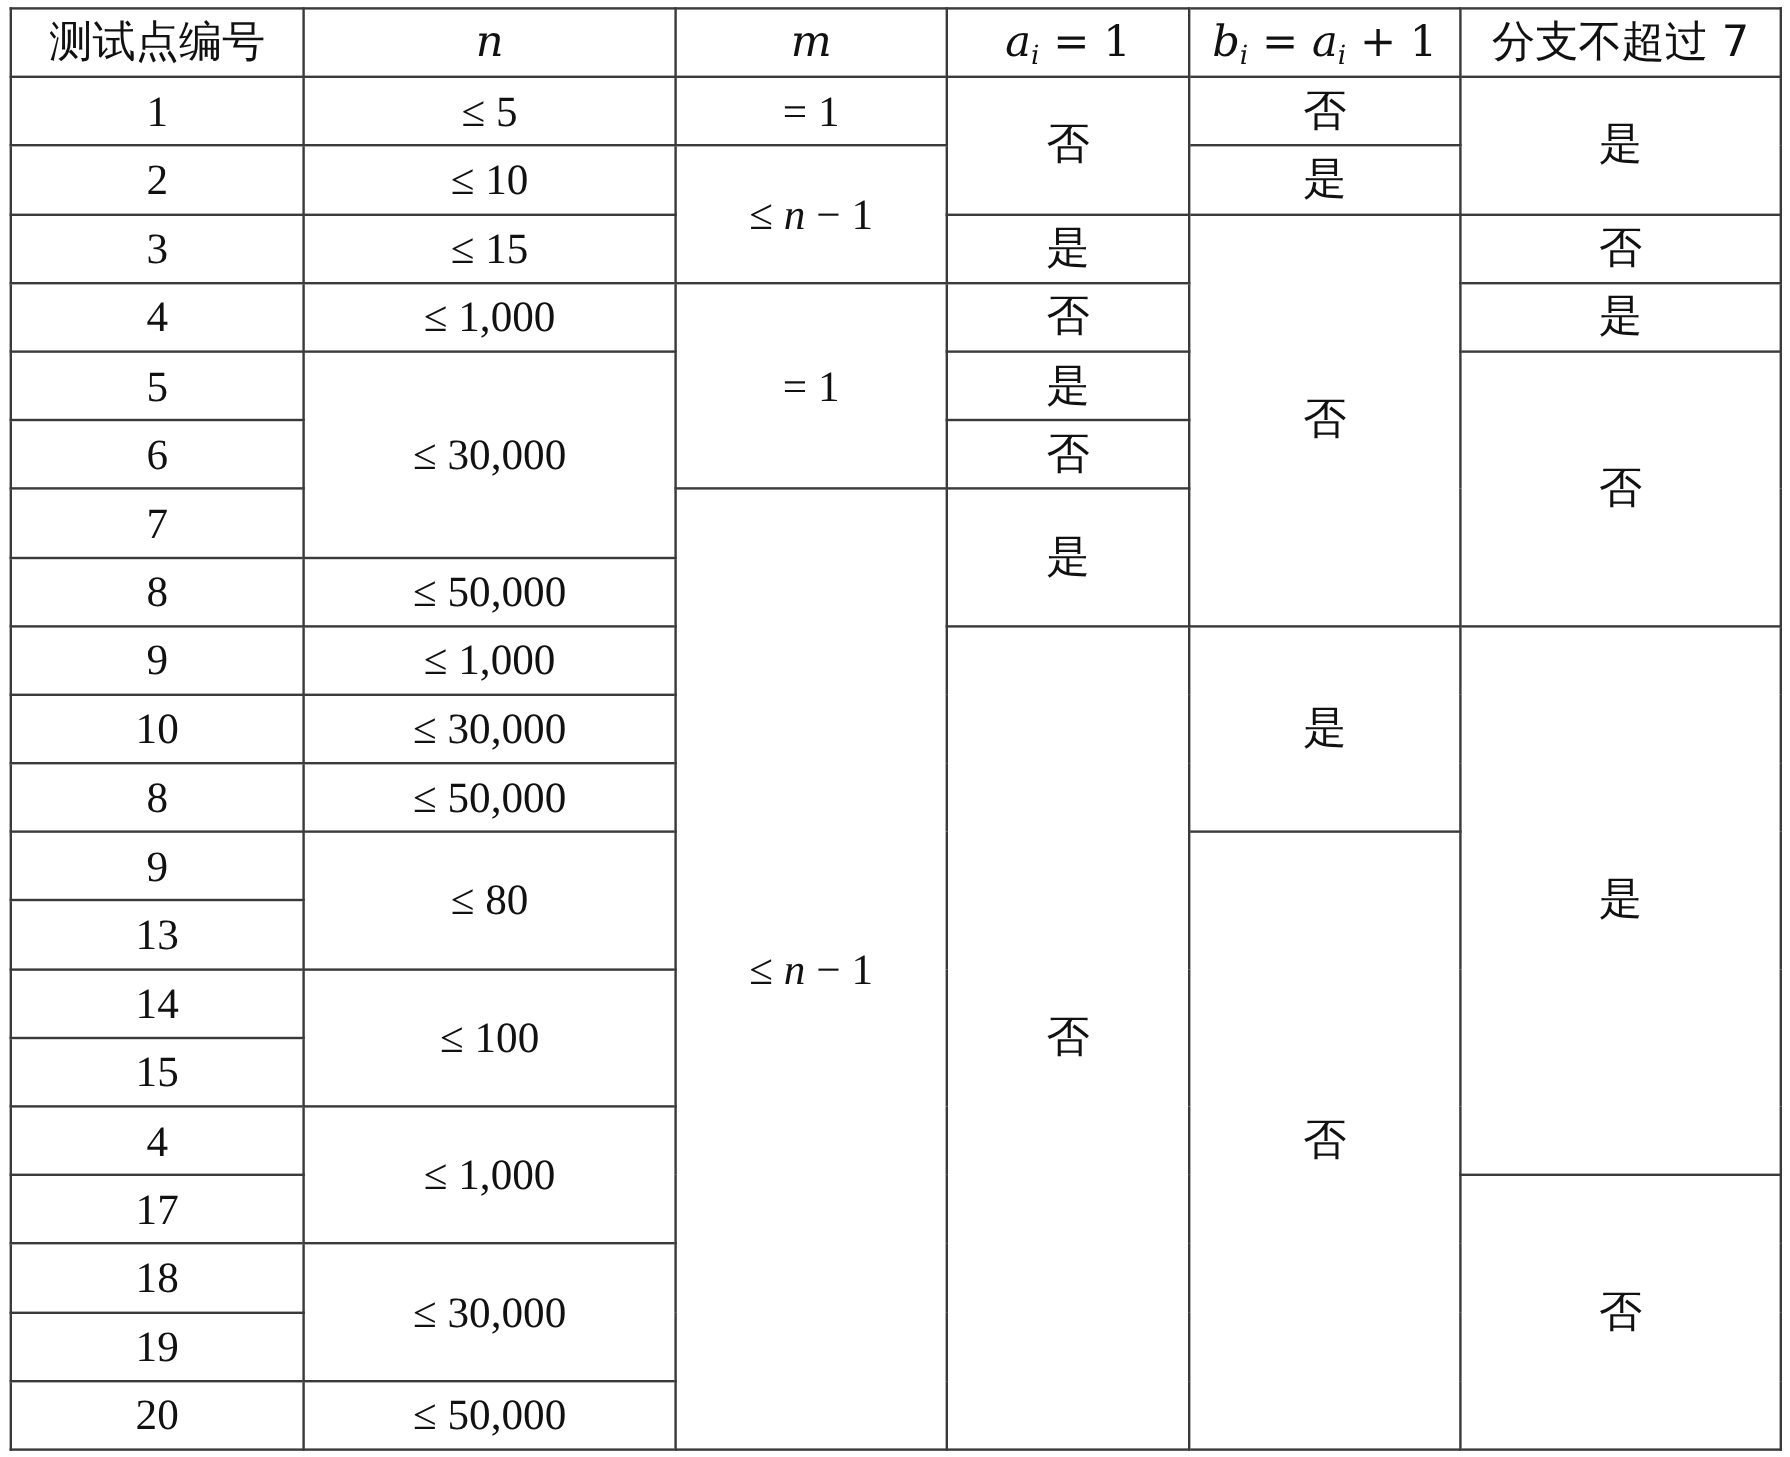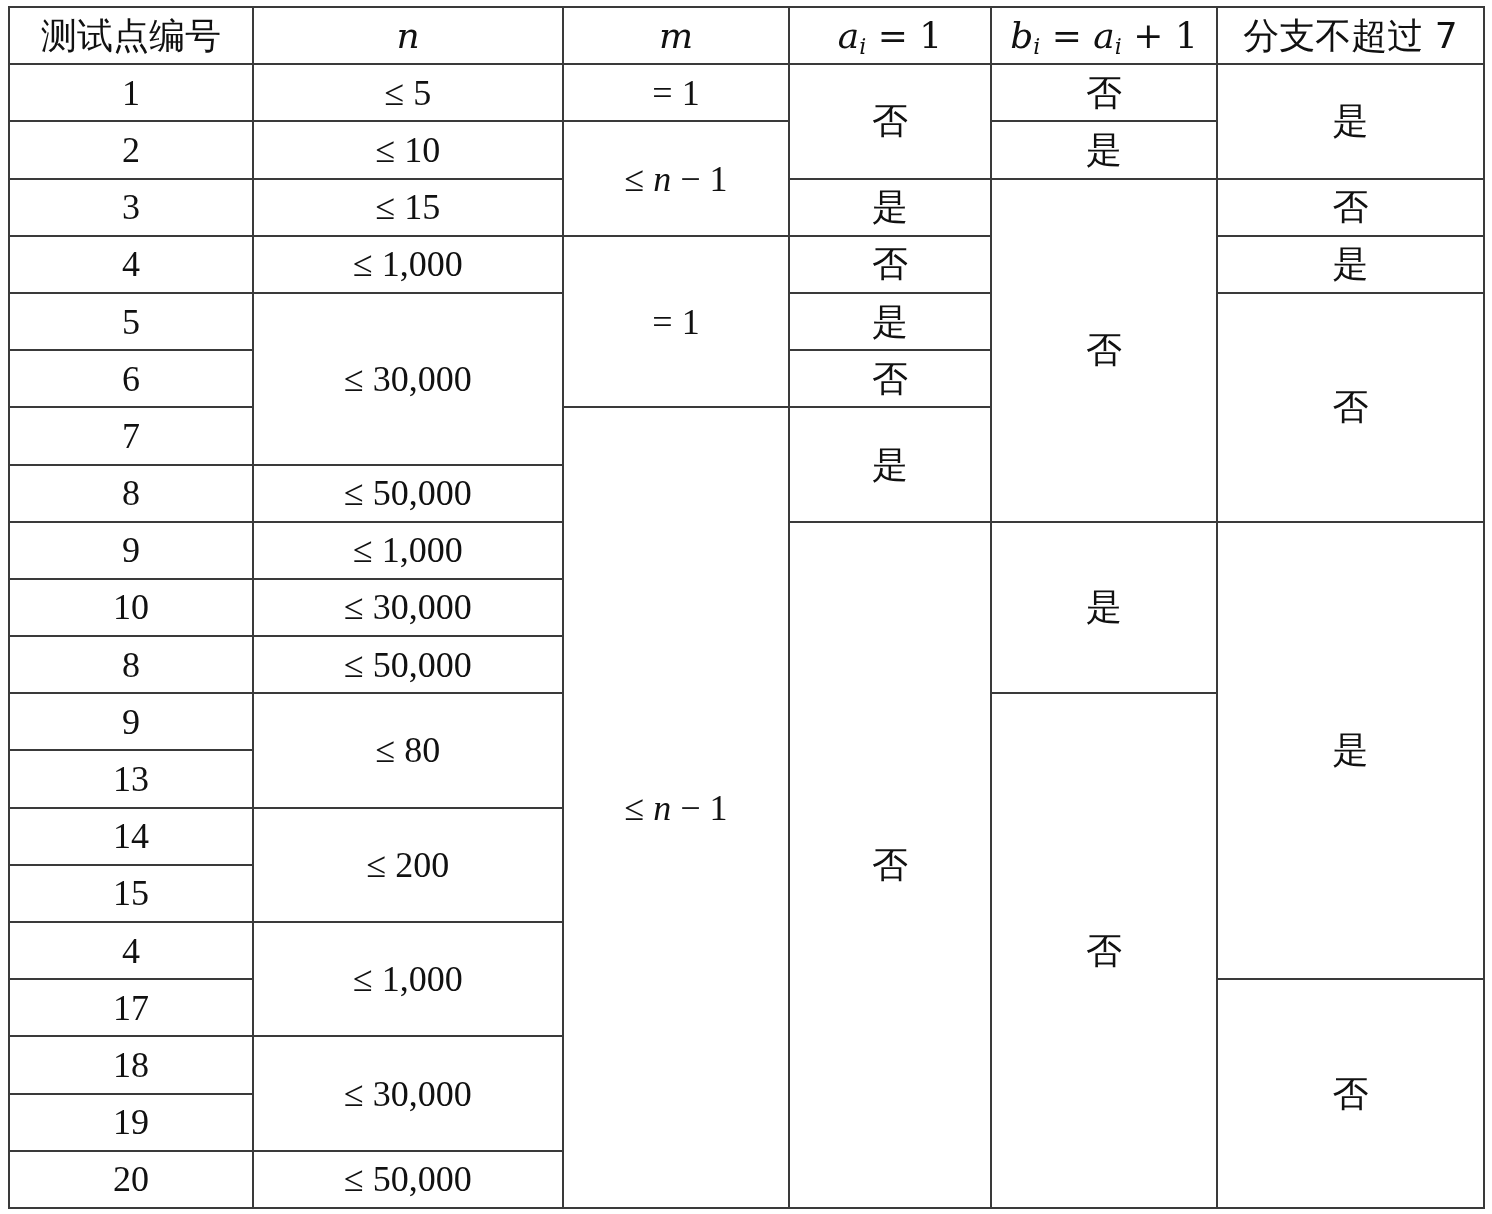--- a/index.html
+++ b/index.html
@@ -128,21 +128,21 @@
     <td class="num" rowspan="2">≤ 80</td>
     <td class="cjk" rowspan="9">否</td>
   </tr>
 
   <tr>
     <td class="num">13</td>
   </tr>
 
   <tr>
     <td class="num">14</td>
-    <td class="num" rowspan="2">≤ 200</td>
+    <td class="num" rowspan="2">≤ 100</td>
   </tr>
 
   <tr>
     <td class="num">15</td>
   </tr>
 
   <tr>
     <td class="num">4</td>
     <td class="num" rowspan="2">≤ 1,000</td>
   </tr>

